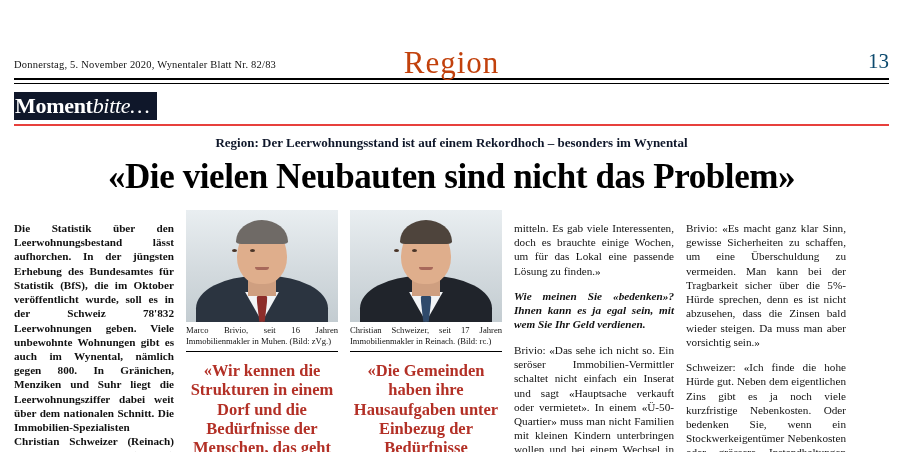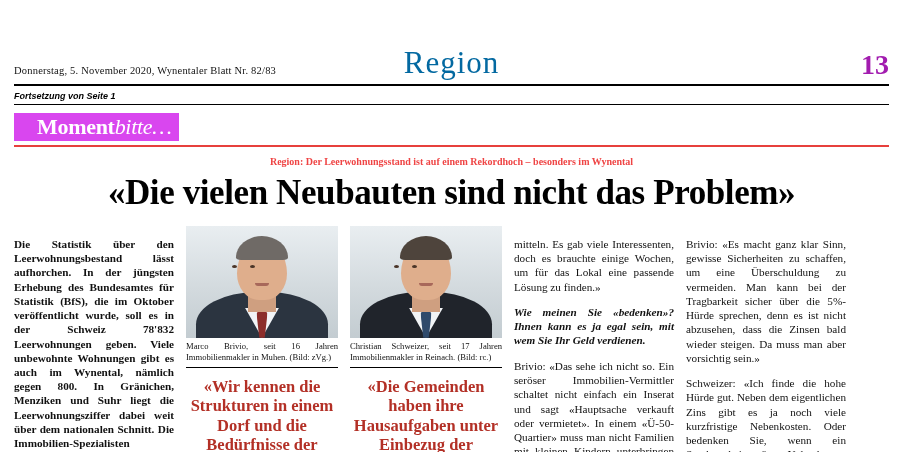--- a/index.html
+++ b/index.html
@@ -36,30 +36,30 @@
     letter-spacing: 0.2px;
     color: #111;
     white-space: nowrap;
     padding-bottom: 4px;
   }
   .masthead-center {
     font-family: "Liberation Serif", serif;
     font-size: 31px;
     letter-spacing: 1px;
     font-weight: normal;
-    color: #0369a1;
+    color: #c2410c;
     position: absolute;
     left: 50%;
     transform: translateX(-50%);
     top: 4px;
   }
   .masthead-right {
-    font-size: 28px;
-    font-weight: bold;
-    color: #a21caf;
+    font-size: 21px;
+    font-weight: normal;
+    color: #0c4a6e;
     line-height: 1;
   }
   .rule-thick {
     border-top: 2px solid #000;
     margin-top: 4px;
   }
 
   
   .cont-line {
     font-size: 9px;
@@ -75,46 +75,46 @@
   }
 
   
   .logo-row {
     margin-top: 8px;
     position: relative;
     height: 30px;
   }
   .logo-box {
     display: inline-block;
-    background: #d946ef;
+    background: #0f172a;
     color: #fff;
-    padding: 2px 7px 3px 23px;
+    padding: 2px 7px 3px 1px;
     font-family: "Liberation Serif", serif;
     font-size: 22px;
     font-weight: bold;
     letter-spacing: -0.3px;
     line-height: 1.05;
   }
   .logo-box .ital {
     font-style: italic;
     font-weight: normal;
     font-family: "Liberation Serif", serif;
   }
   .logo-underline {
     border-top: 2px solid #e7403c;
     margin-top: 2px;
   }
 
   
   .kicker {
     text-align: center;
     font-family: "Liberation Serif", serif;
-    font-size: 10px;
-    font-weight: bold;
-    color: #ef4444;
+    font-size: 13px;
+    font-weight: bold;
+    color: #0f172a;
     margin-top: 9px;
   }
 
   
   .headline {
     text-align: center;
     font-family: "Liberation Serif", serif;
     font-weight: bold;
     font-size: 35px;
     line-height: 1.08;
@@ -263,21 +263,20 @@
 
 <div class="page">
 
   <div class="masthead">
     <div class="masthead-left">Donnerstag, 5. November 2020, Wynentaler Blatt Nr. 82/83</div>
     <div class="masthead-center">Region</div>
     <div class="masthead-right">13</div>
   </div>
   <div class="rule-thick"></div>
 
-  <div class="cont-line">Fortsetzung von Seite 1</div>
   <div class="rule-after-cont"></div>
 
   <div class="logo-row">
     <span class="logo-box"><span>Moment</span><span class="ital">bitte…</span></span>
   </div>
   <div class="logo-underline"></div>
 
   <div class="kicker">Region: Der Leerwohnungsstand ist auf einem Rekordhoch – besonders im Wynental</div>
 
   <div class="headline">«Die vielen Neubauten sind nicht das Problem»</div>

